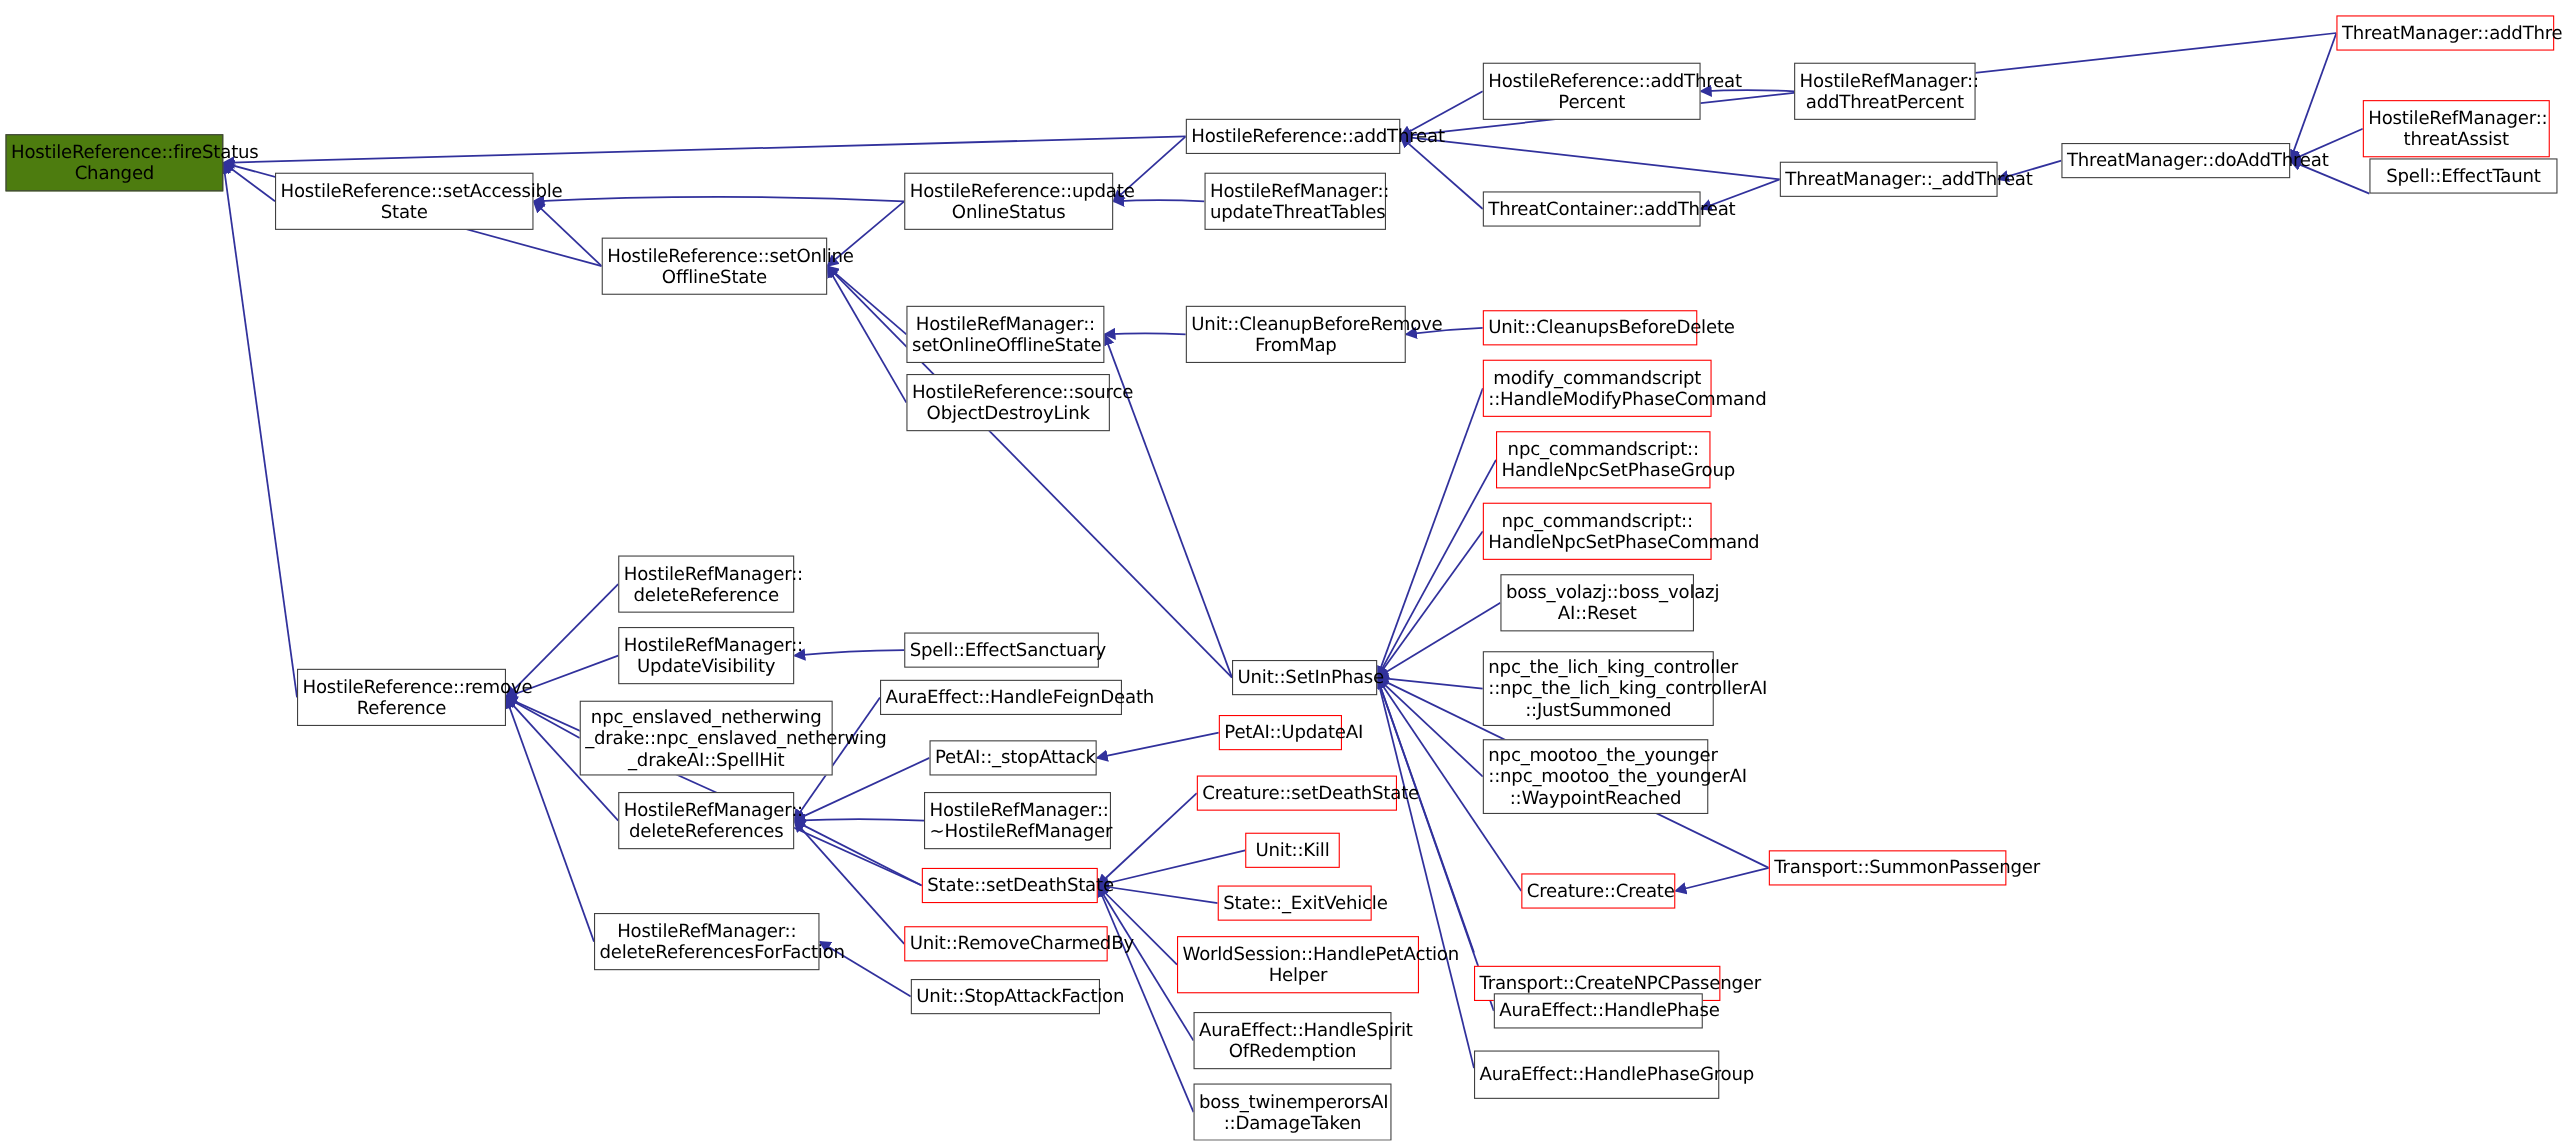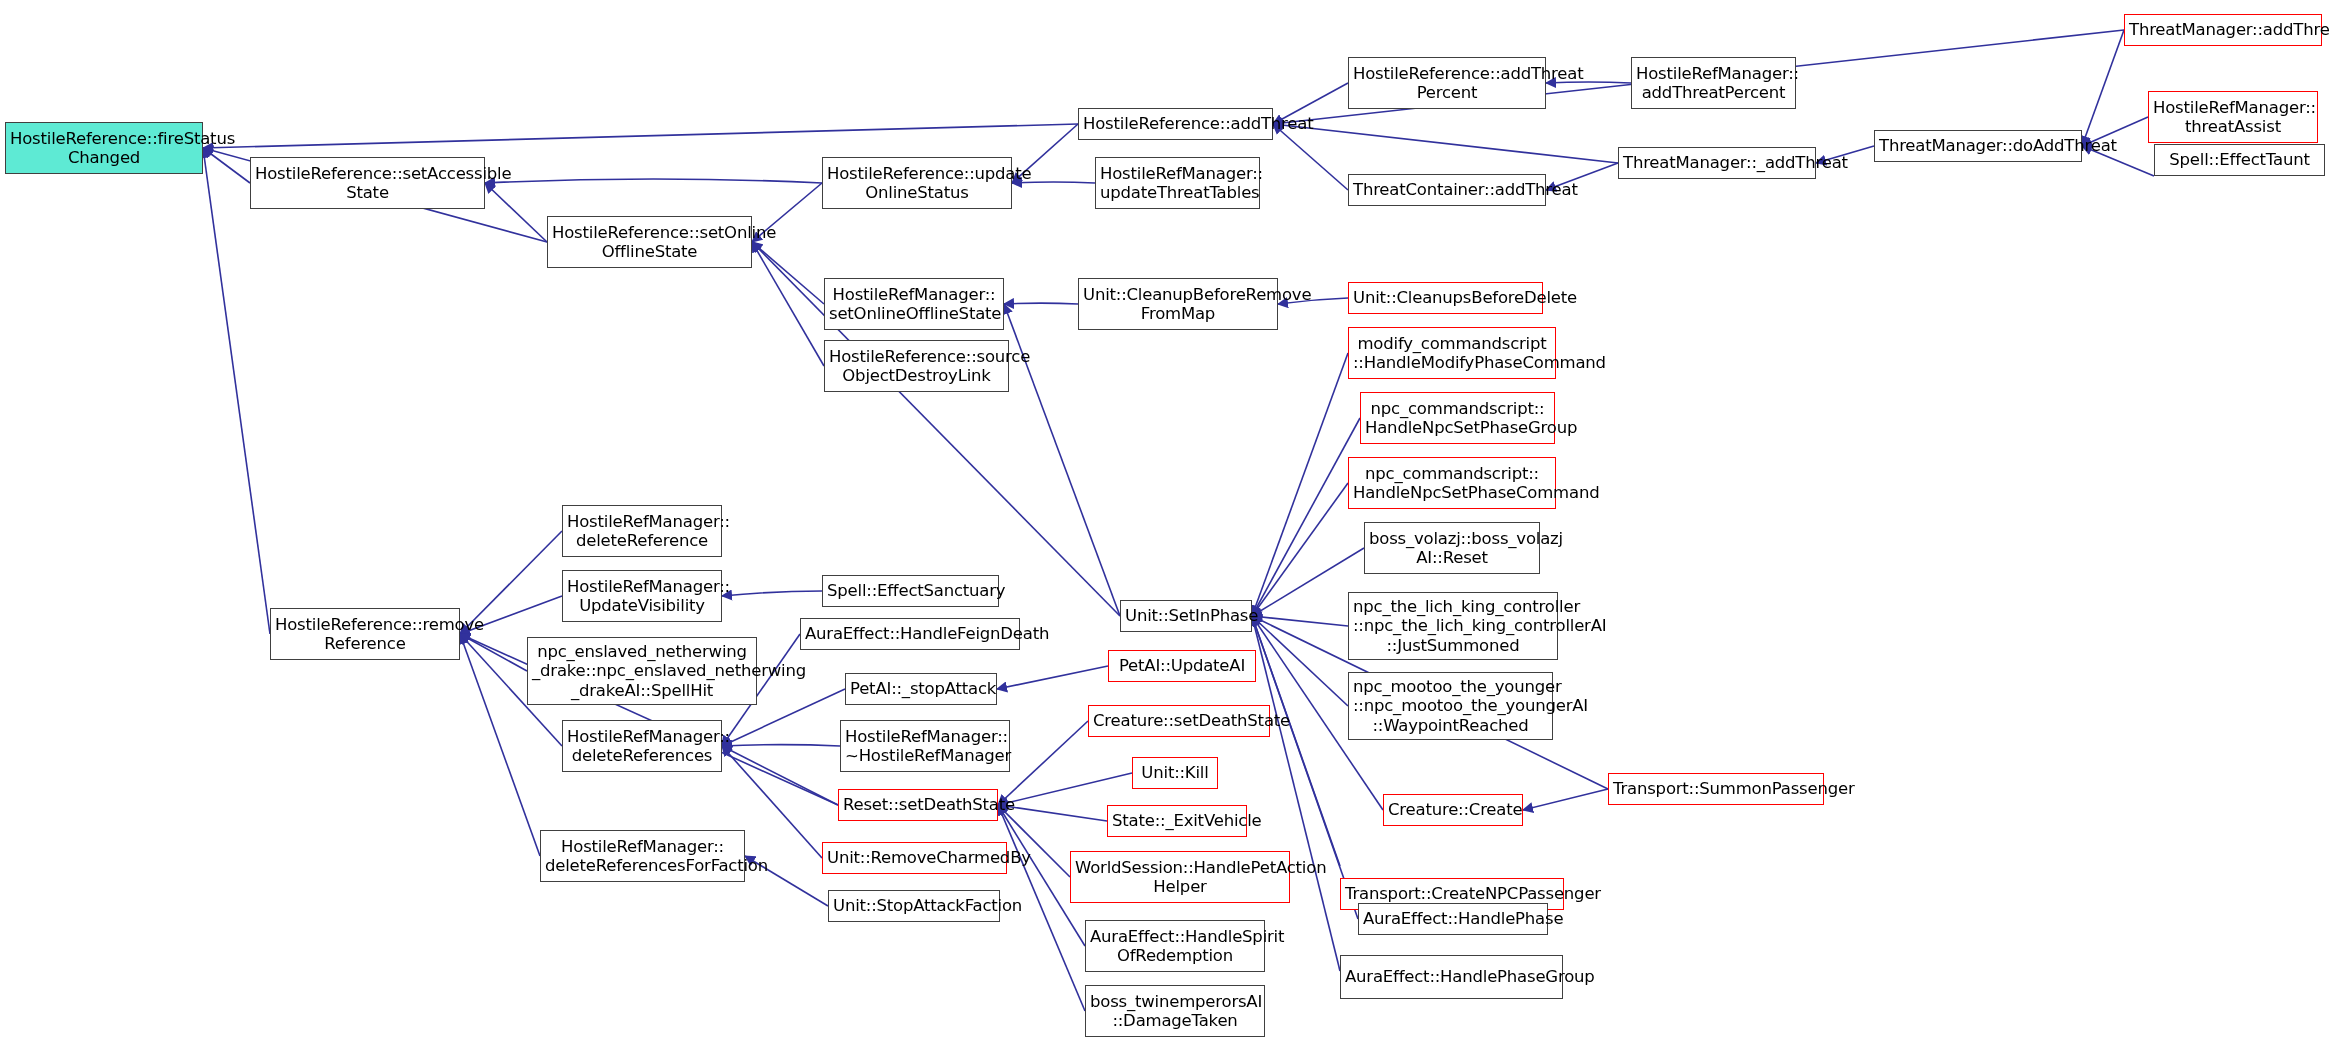--- a/index.html
+++ b/index.html
@@ -37,21 +37,21 @@
     line-height: 1.18;
     letter-spacing: -0.2px;
     white-space: pre-line;
     padding: 1px 4px;
     z-index: 5;
   }
   .node.red {
     border-color: #ff0000;
   }
   .node.root {
-    background: #5eead4;
+    background: #4d7c0f;
     border-color: #404040;
   }
   .node-label {
     display: block;
     width: 100%;
   }
 </style>
 </head>
 <body>
 
@@ -179,25 +179,25 @@
       <div class="node" style="left: 562px; top: 570px; width: 160px; height: 52px;"><span class="node-label">HostileRefManager::
 UpdateVisibility</span></div>
       <div class="node" style="left: 822px; top: 575px; width: 177px; height: 32px;"><span class="node-label">Spell::EffectSanctuary</span></div>
       <div class="node" style="left: 527px; top: 637px; width: 230px; height: 68px;"><span class="node-label">npc_enslaved_netherwing
 _drake::npc_enslaved_netherwing
 _drakeAI::SpellHit</span></div>
       <div class="node" style="left: 800px; top: 618px; width: 220px; height: 32px;"><span class="node-label">AuraEffect::HandleFeignDeath</span></div>
       <div class="node" style="left: 562px; top: 720px; width: 160px; height: 52px;"><span class="node-label">HostileRefManager::
 deleteReferences</span></div>
       <div class="node" style="left: 845px; top: 673px; width: 152px; height: 32px;"><span class="node-label">PetAI::_stopAttack</span></div>
-      <div class="node red" style="left: 1108px; top: 650px; width: 148px; height: 32px;"><span class="node-label">PetAI::UpdateAI</span></div>
+      <div class="node red" style="left: 1108px; top: 650px; width: 112px; height: 32px;"><span class="node-label">PetAI::UpdateAI</span></div>
       <div class="node" style="left: 840px; top: 720px; width: 170px; height: 52px;"><span class="node-label">HostileRefManager::
 ~HostileRefManager</span></div>
       <div class="node red" style="left: 1088px; top: 705px; width: 182px; height: 32px;"><span class="node-label">Creature::setDeathState</span></div>
-      <div class="node red" style="left: 838px; top: 789px; width: 160px; height: 32px;"><span class="node-label">Reset::setDeathState</span></div>
+      <div class="node red" style="left: 838px; top: 789px; width: 160px; height: 32px;"><span class="node-label">State::setDeathState</span></div>
       <div class="node red" style="left: 1132px; top: 757px; width: 86px; height: 32px;"><span class="node-label">Unit::Kill</span></div>
       <div class="node red" style="left: 1107px; top: 805px; width: 140px; height: 32px;"><span class="node-label">State::_ExitVehicle</span></div>
       <div class="node red" style="left: 822px; top: 842px; width: 185px; height: 32px;"><span class="node-label">Unit::RemoveCharmedBy</span></div>
       <div class="node red" style="left: 1070px; top: 851px; width: 220px; height: 52px;"><span class="node-label">WorldSession::HandlePetAction
 Helper</span></div>
       <div class="node" style="left: 828px; top: 890px; width: 172px; height: 32px;"><span class="node-label">Unit::StopAttackFaction</span></div>
       <div class="node" style="left: 540px; top: 830px; width: 205px; height: 52px;"><span class="node-label">HostileRefManager::
 deleteReferencesForFaction</span></div>
       <div class="node" style="left: 1085px; top: 920px; width: 180px; height: 52px;"><span class="node-label">AuraEffect::HandleSpirit
 OfRedemption</span></div>

